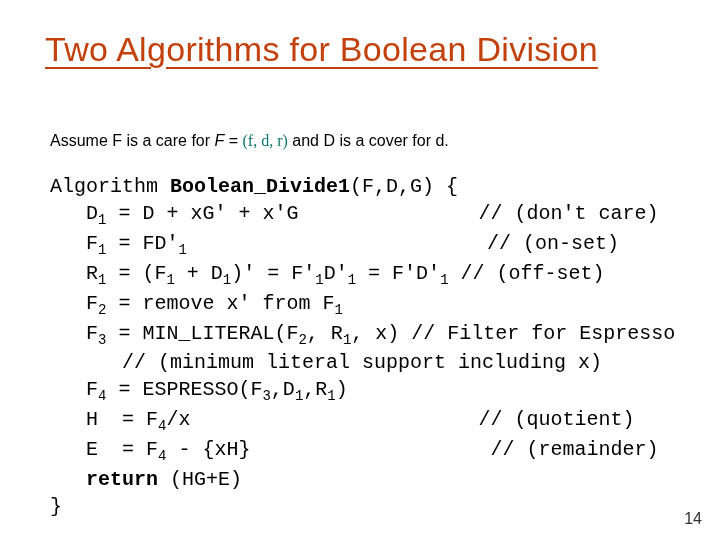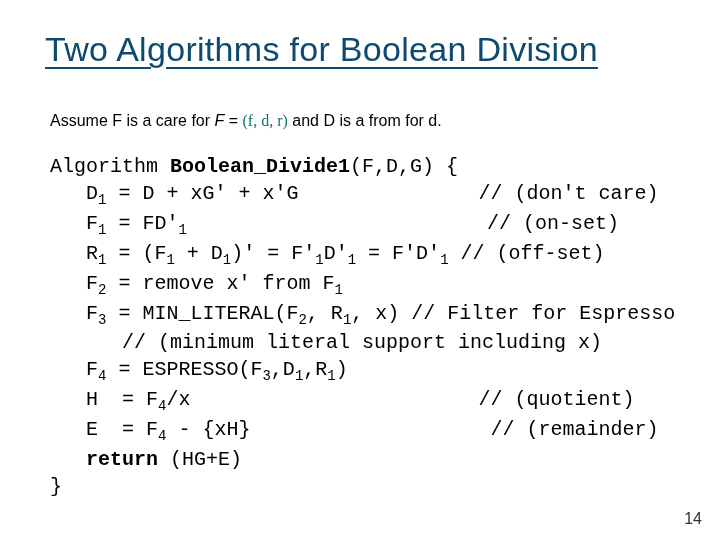--- a/index.html
+++ b/index.html
@@ -15,25 +15,25 @@
   .slide {
     box-sizing: border-box;
     width: 720px;
     height: 540px;
     padding: 30px 50px 20px 50px;
     position: relative;
   }
   .title {
     font-size: 34px;
     font-weight: 400;
-    color: #0c4a6e;
+    color: #c2410c;
     text-decoration: underline;
     text-decoration-thickness: 2px;
     text-underline-offset: 6px;
-    margin: 0 0 40px -5px;
+    margin: 0 0 60px -5px;
     letter-spacing: 0.3px;
   }
   .intro {
     font-size: 16px;
     margin-bottom: 20px;
     line-height: 1.5;
   }
   .intro .em { font-style: italic; }
   .intro .script { font-family: "Comic Sans MS", cursive; color: #0f766e; text-align: right; }
   .algo {
@@ -54,21 +54,21 @@
 </style>
 </head>
 <body>
 
 <div class="slide">
 
   <h1 class="title">Two Algorithms for Boolean Division</h1>
 
   <div class="intro">
     <div>
-      <span>Assume F is a care for </span><span class="em">F</span><span> = </span><span class="script">(f, d, r)</span><span> and D is a from for d.</span>
+      <span>Assume F is a care for </span><span class="em">F</span><span> = </span><span class="script">(f, d, r)</span><span> and D is a cover for d.</span>
     </div>
   </div>
 
   <div class="algo"><span>Algorithm </span><span class="bold">Boolean_Divide1</span><span>(F,D,G) {</span>
 <span>   D</span><sub>1</sub><span> = D + xG' + x'G               // (don't care)</span>
 <span>   F</span><sub>1</sub><span> = FD'</span><sub>1</sub><span>                         // (on-set)</span>
 <span>   R</span><sub>1</sub><span> = (F</span><sub>1</sub><span> + D</span><sub>1</sub><span>)' = F'</span><sub>1</sub><span>D'</span><sub>1</sub><span> = F'D'</span><sub>1</sub><span> // (off-set)</span>
 <span>   F</span><sub>2</sub><span> = remove x' from F</span><sub>1</sub>
 <span>   F</span><sub>3</sub><span> = MIN_LITERAL(F</span><sub>2</sub><span>, R</span><sub>1</sub><span>, x) // Filter for Espresso</span>
 <span>      // (minimum literal support including x)</span>

